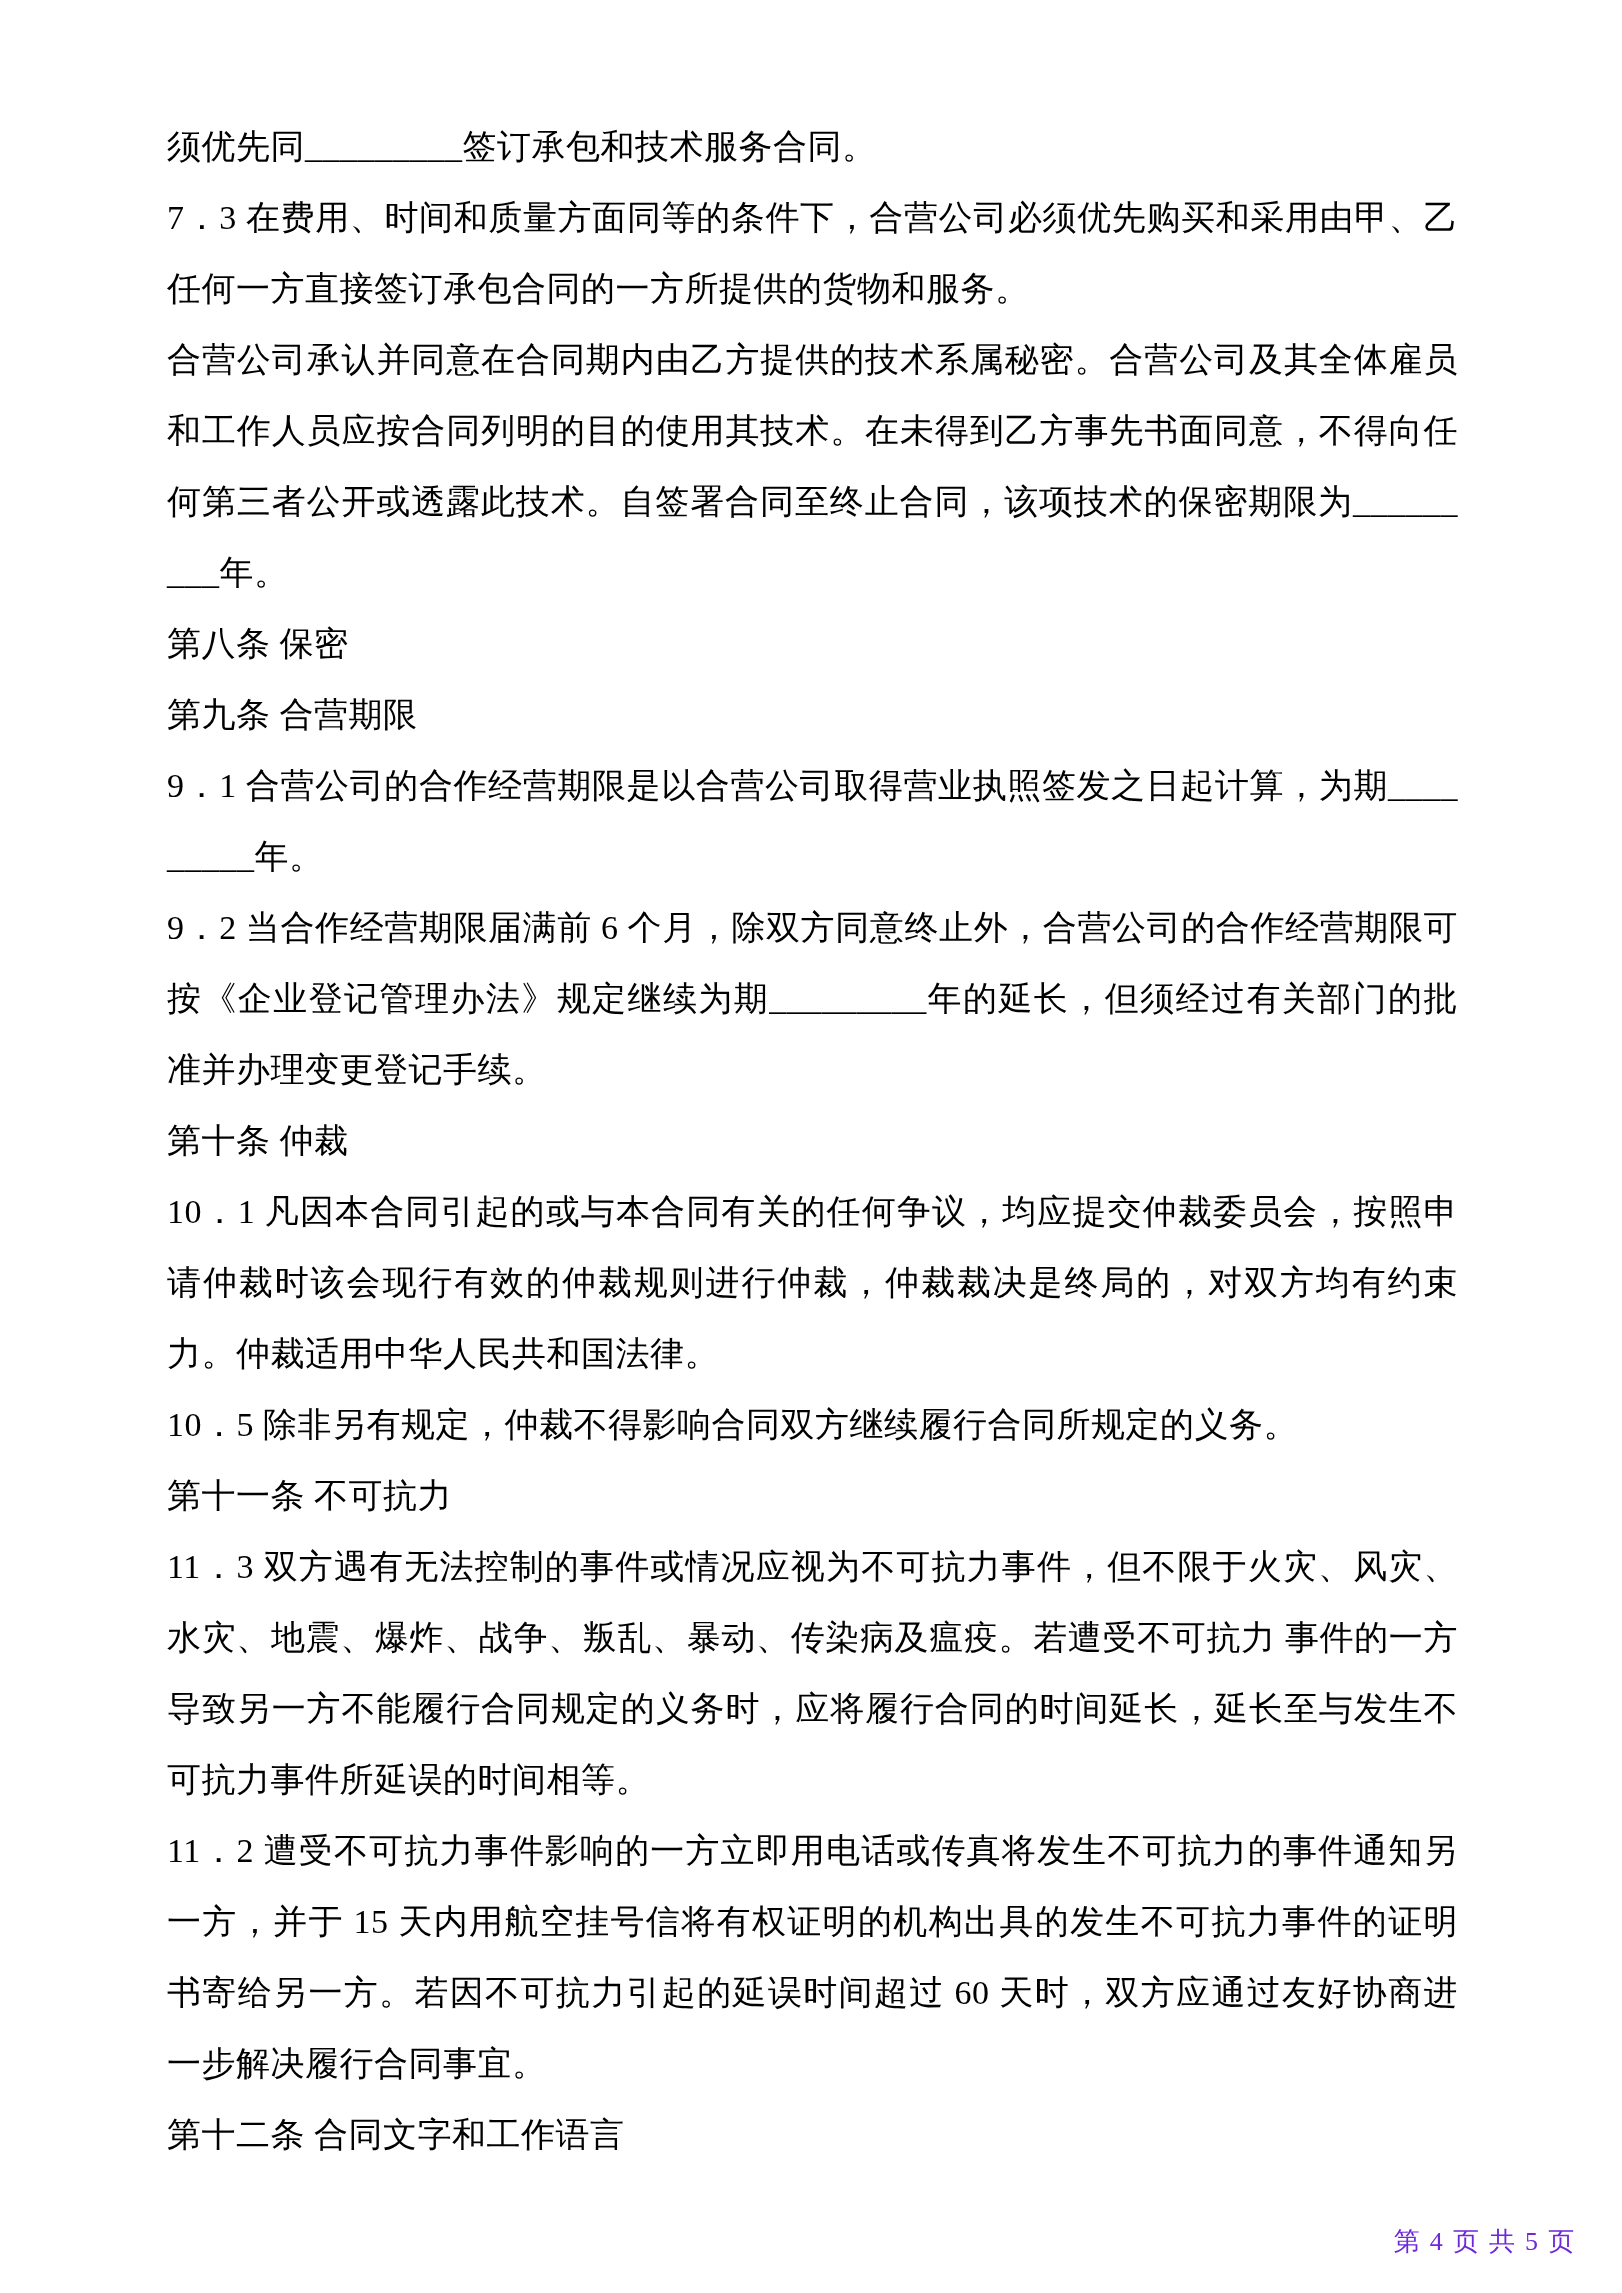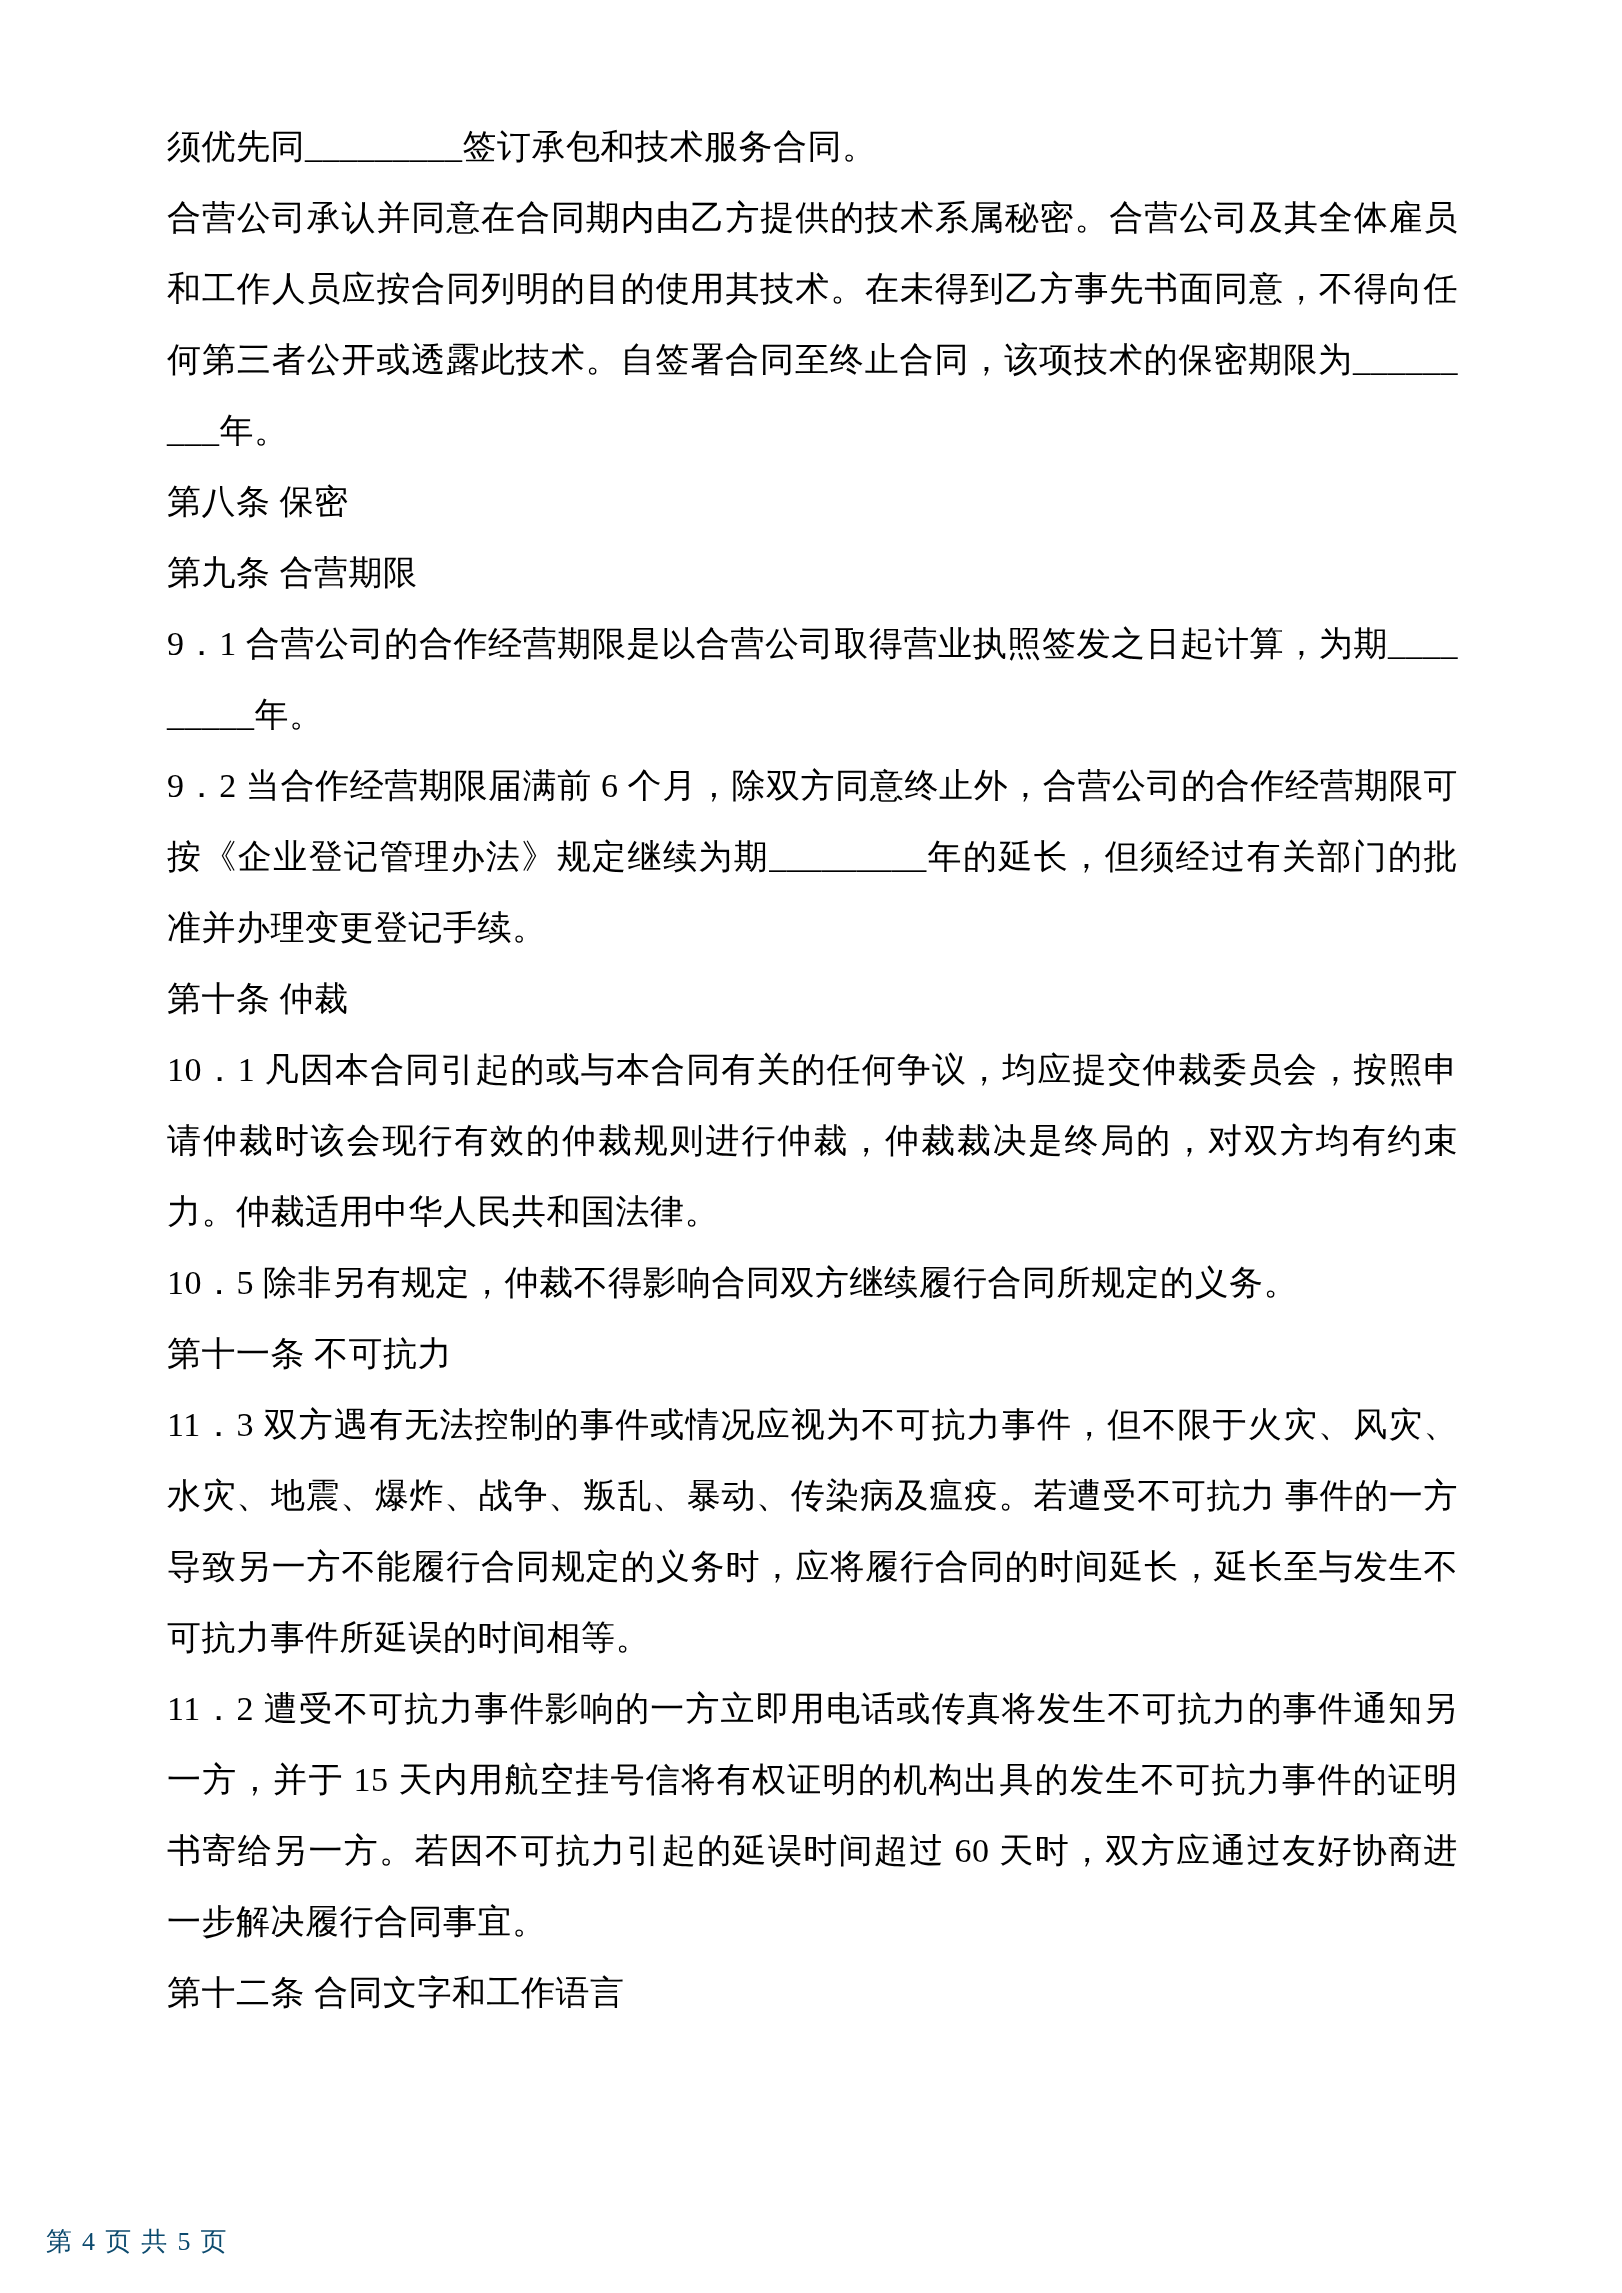--- a/index.html
+++ b/index.html
@@ -31,32 +31,33 @@
     text-align: justify;
     text-align-last: left;
     letter-spacing: 0.5px;
     word-break: break-all;
   }
   .footer {
     position: absolute;
     left: 0;
     right: 0;
     bottom: 35px;
-    text-align: left;
+    text-align: right;
     font-size: 26px;
     letter-spacing: 1.8px;
-    color: #0c4a6e;
+    color: #6d28d9;
   }
 </style>
 </head>
 <body>
 
 <div class="page">
   <div class="content">
     <p>须优先同_________签订承包和技术服务合同。</p>
+    <p>7．3 在费用、时间和质量方面同等的条件下，合营公司必须优先购买和采用由甲、乙任何一方直接签订承包合同的一方所提供的货物和服务。</p>
     <p>合营公司承认并同意在合同期内由乙方提供的技术系属秘密。合营公司及其全体雇员和工作人员应按合同列明的目的使用其技术。在未得到乙方事先书面同意，不得向任何第三者公开或透露此技术。自签署合同至终止合同，该项技术的保密期限为_________年。</p>
     <p>第八条 保密</p>
     <p>第九条 合营期限</p>
     <p>9．1 合营公司的合作经营期限是以合营公司取得营业执照签发之日起计算，为期_________年。</p>
     <p>9．2 当合作经营期限届满前 6 个月，除双方同意终止外，合营公司的合作经营期限可按《企业登记管理办法》规定继续为期_________年的延长，但须经过有关部门的批准并办理变更登记手续。</p>
     <p>第十条 仲裁</p>
     <p>10．1 凡因本合同引起的或与本合同有关的任何争议，均应提交仲裁委员会，按照申请仲裁时该会现行有效的仲裁规则进行仲裁，仲裁裁决是终局的，对双方均有约束力。仲裁适用中华人民共和国法律。</p>
     <p>10．5 除非另有规定，仲裁不得影响合同双方继续履行合同所规定的义务。</p>
     <p>第十一条 不可抗力</p>
     <p>11．3 双方遇有无法控制的事件或情况应视为不可抗力事件，但不限于火灾、风灾、水灾、地震、爆炸、战争、叛乱、暴动、传染病及瘟疫。若遭受不可抗力 事件的一方导致另一方不能履行合同规定的义务时，应将履行合同的时间延长，延长至与发生不可抗力事件所延误的时间相等。</p>

